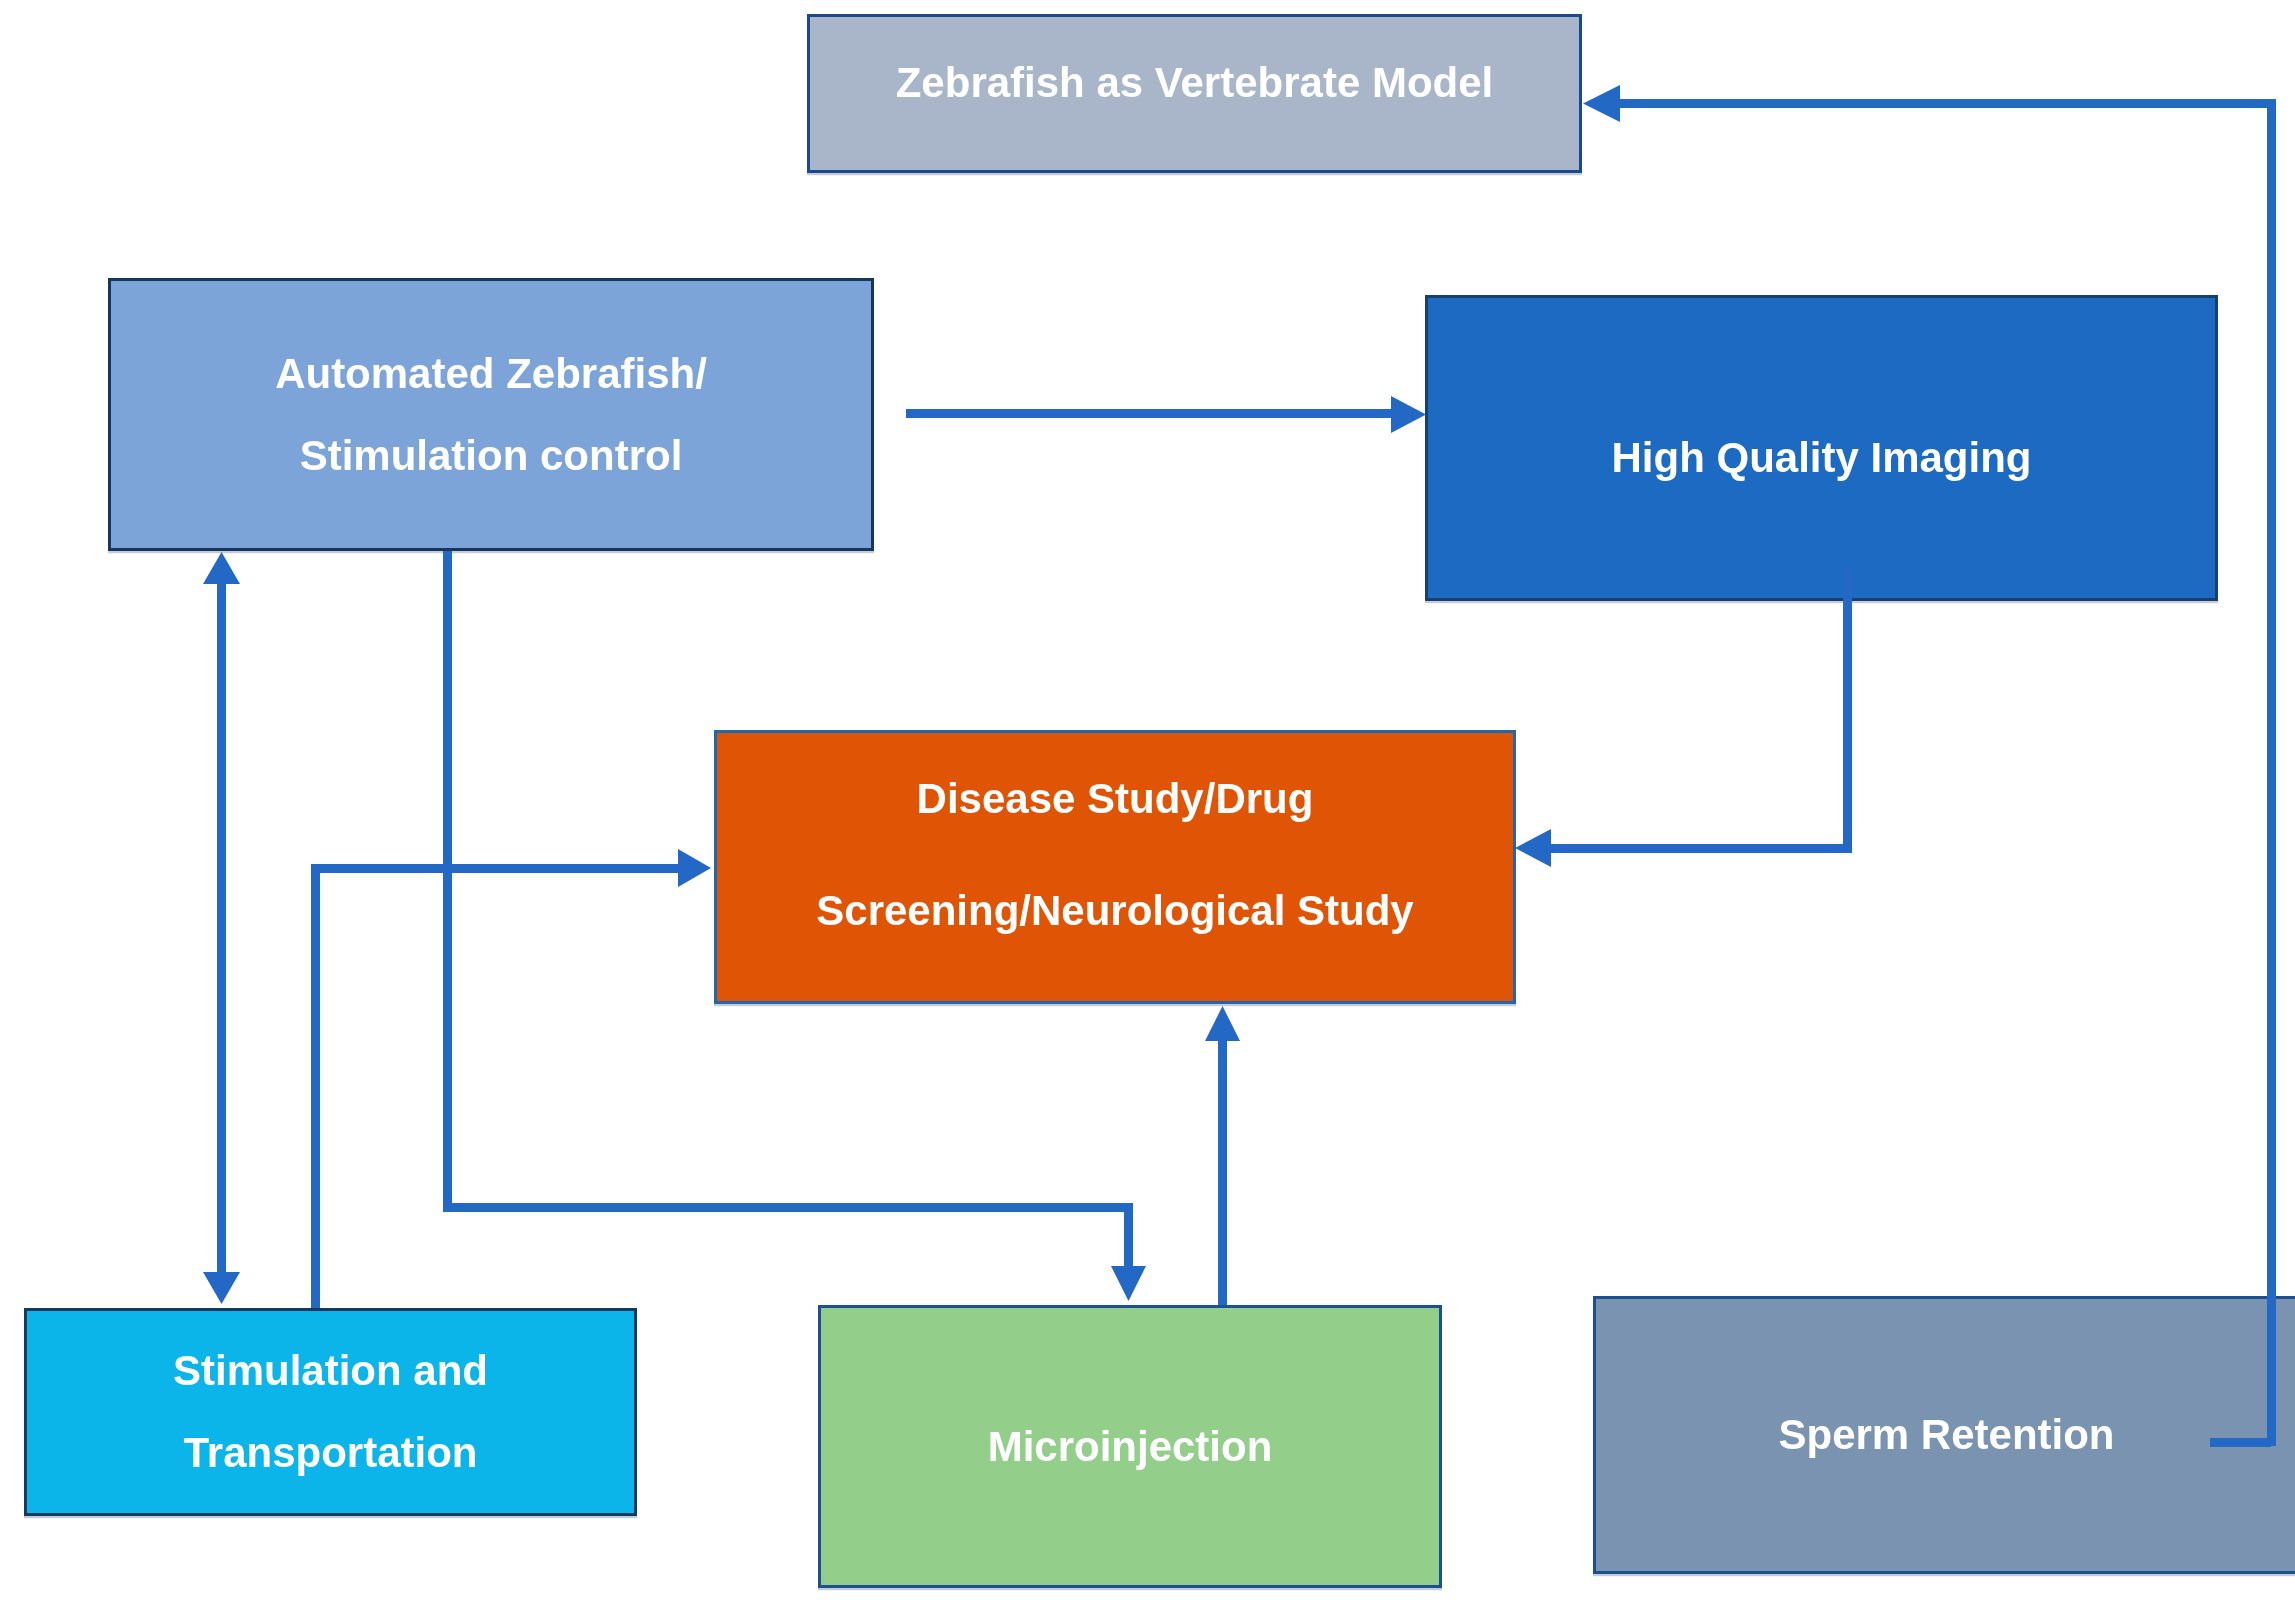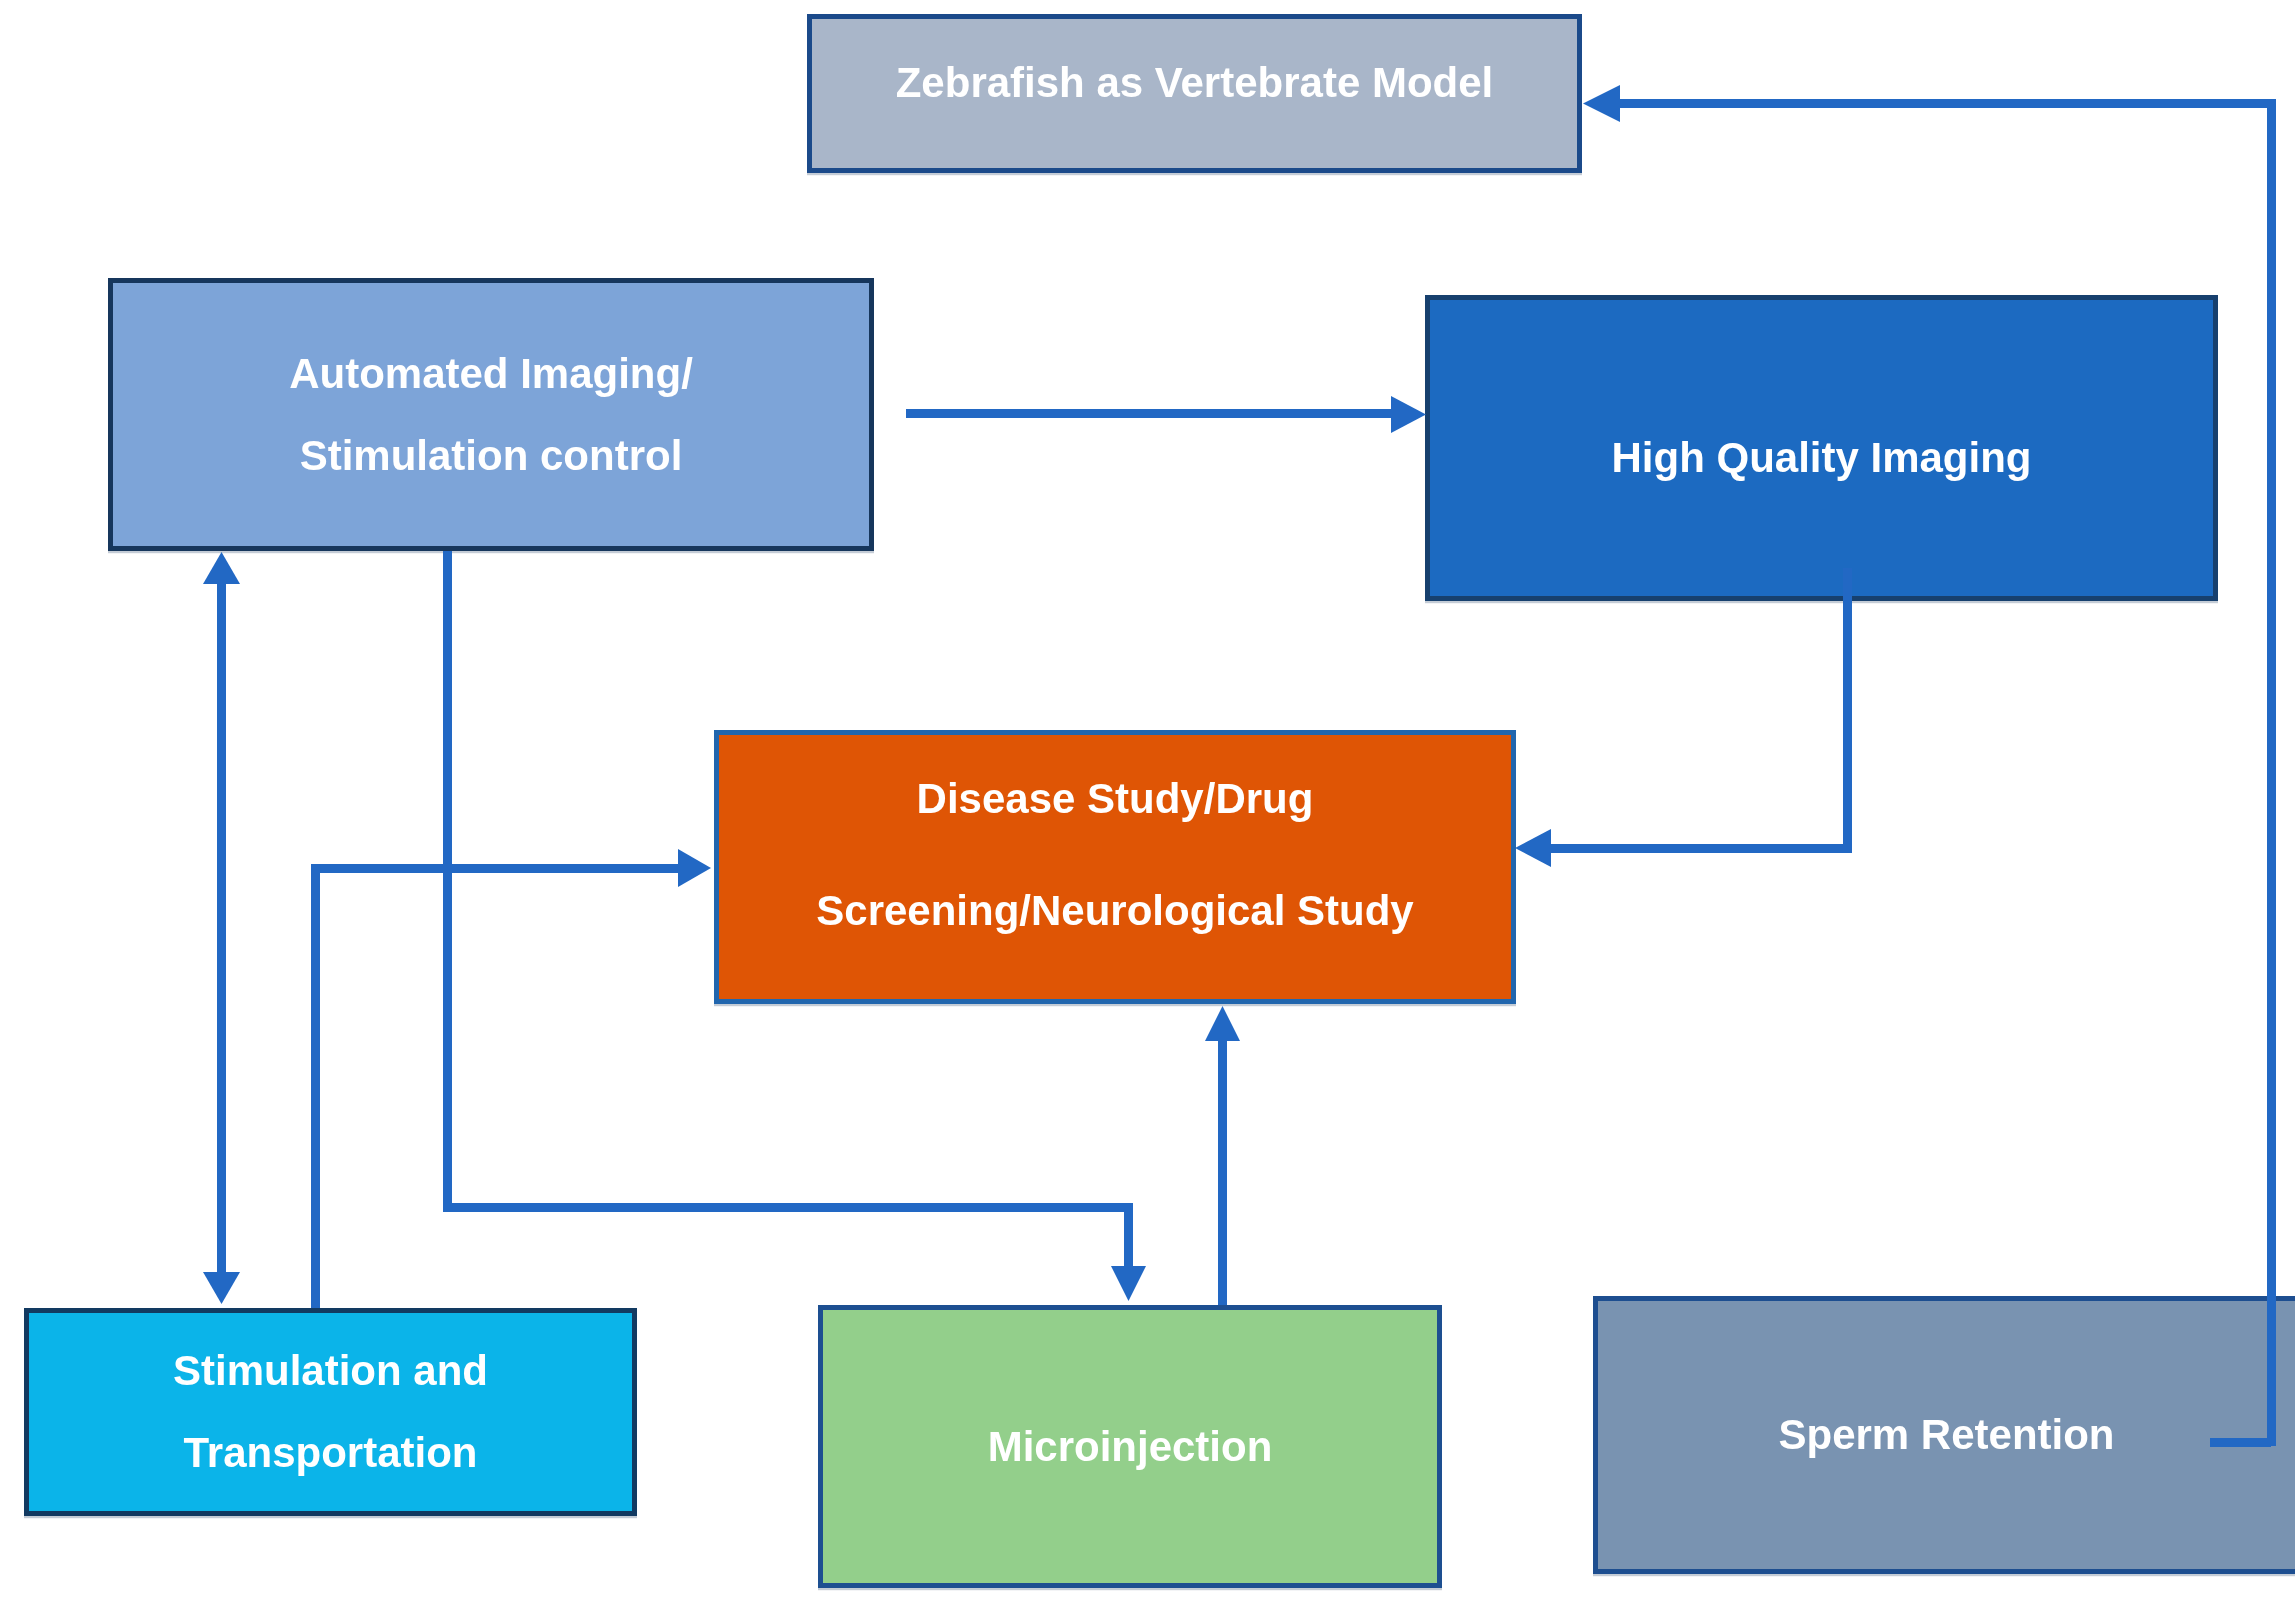--- a/index.html
+++ b/index.html
@@ -6,21 +6,21 @@
   #canvas{
     position:relative;
     width:2295px;height:1608px;
     background:#ffffff;
     font-family:"Liberation Sans","DejaVu Sans",sans-serif;
     overflow:hidden;
   }
   .node{
     position:absolute;
     box-sizing:border-box;
-    border:5px solid #7f1d1d;
+    border:3px solid #7f1d1d;
     display:flex;
     flex-direction:column;
     align-items:center;
     justify-content:center;
     text-align:center;
     color:#ffffff;
     font-weight:bold;
     font-size:42px;
     line-height:1.95;
     box-shadow:0 2.2px 0 rgba(20,50,90,.25);
@@ -40,21 +40,21 @@
 </head>
 <body>
 
 <div id="canvas">
 
   <div class="node node-zebrafish" style="left: 807px; top: 13.7px; width: 775px; height: 159px; background: rgb(169, 182, 201); border-color: rgb(27, 74, 138); color: rgb(255, 255, 255);">
     <span class="line">Zebrafish as Vertebrate Model</span>
   </div>
 
   <div class="node" style="left: 108px; top: 278px; width: 766px; height: 273px; background: rgb(125, 164, 216); border-color: rgb(22, 54, 92); color: rgb(255, 255, 255);">
-    <span class="line">Automated Imaging/</span>
+    <span class="line">Automated Zebrafish/</span>
     <span class="line">Stimulation control</span>
   </div>
 
   <div class="node node-imaging" style="left: 1425px; top: 295px; width: 793px; height: 306px; background: rgb(28, 106, 193); border-color: rgb(23, 64, 110); color: rgb(255, 255, 255);">
     <span class="line">High Quality Imaging</span>
   </div>
 
   <div class="node node-disease" style="left: 714px; top: 730px; width: 802px; height: 274px; background: rgb(223, 85, 5); border-color: rgb(33, 102, 174); color: rgb(255, 255, 255);">
     <span class="line">Disease Study/Drug</span>
     <span class="line">Screening/Neurological Study</span>

